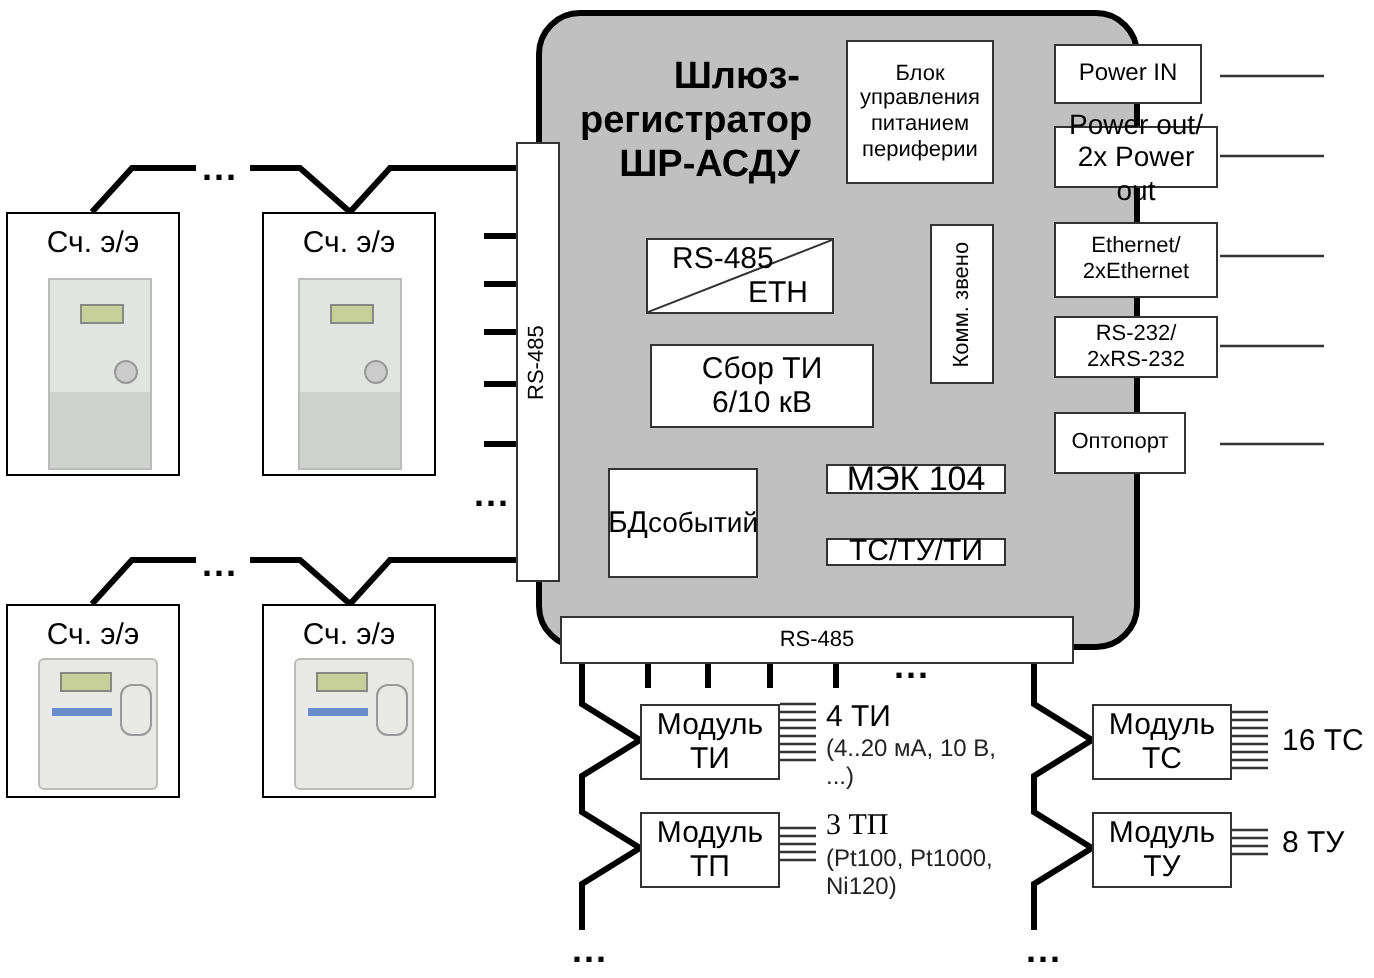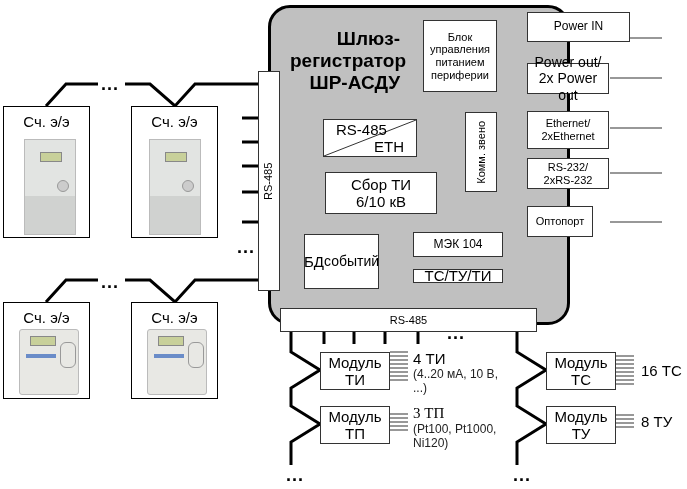--- a/index.html
+++ b/index.html
@@ -86,37 +86,37 @@
 
 <div class="box" style="left:465px;top:112px;width:32px;height:80px;">
   <span style="transform:rotate(-90deg);white-space:nowrap;font-size:11px;">Комм. звено</span>
 </div>
 
 <div class="box" style="left:304px;top:234px;width:75px;height:55px;font-size:15px;flex-direction:row;">
   <div>БД</div>
   <div style="font-size:14px;">событий</div>
 </div>
 
-<div class="box" style="left:413px;top:232px;width:90px;height:25px;font-size:12px;">
+<div class="box" style="left:413px;top:232px;width:90px;height:15px;font-size:17px;">
   <span>МЭК 104</span>
 </div>
 
 <div class="box" style="left:413px;top:269px;width:90px;height:14px;font-size:15px;">
   <span>ТС/ТУ/ТИ</span>
 </div>
 
 <div class="box" style="left:258px;top:71px;width:22px;height:220px;">
   <span style="transform:rotate(-90deg);white-space:nowrap;font-size:11px;">RS-485</span>
 </div>
 
 <div class="box" style="left:280px;top:308px;width:257px;height:24px;font-size:11px;">
   <span>RS-485</span>
 </div>
 
-<div class="box" style="left:527px;top:12px;width:103px;height:30px;font-size:12px;">
+<div class="box" style="left:527px;top:22px;width:74px;height:30px;font-size:12px;">
   <span>Power IN</span>
 </div>
 <div class="box" style="left:527px;top:63px;width:82px;height:31px;font-size:14px;flex-direction:column;">
   <div>Power out/</div>
   <div>2x Power out</div>
 </div>
 <div class="box" style="left:527px;top:111px;width:82px;height:38px;font-size:11px;flex-direction:column;">
   <div>Ethernet/</div>
   <div>2xEthernet</div>
 </div>

